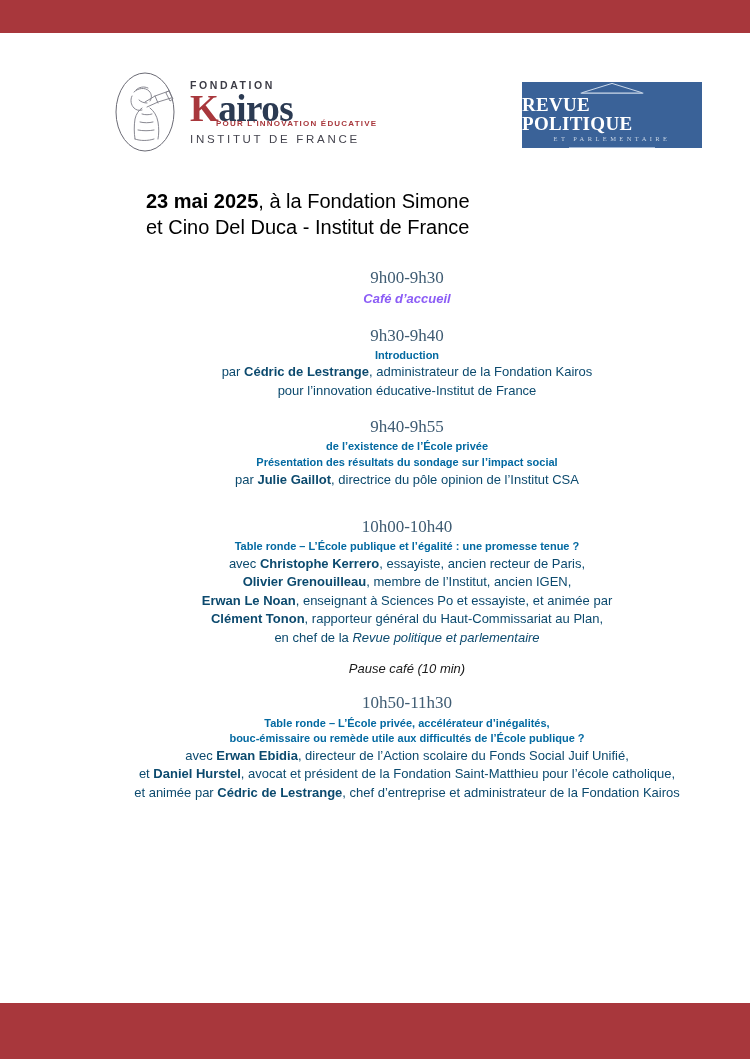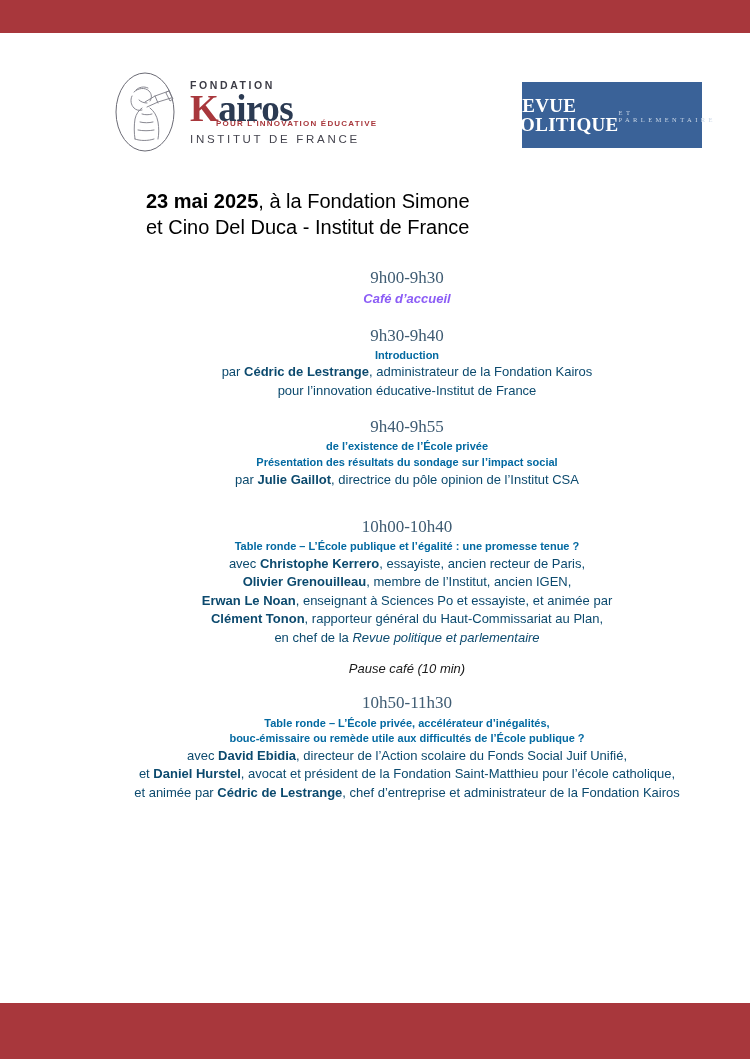--- a/index.html
+++ b/index.html
@@ -96,21 +96,21 @@
     margin-top: 6px;
   }
 
   .rpp-logo {
     position: absolute;
     left: 490px; top: 49px;
     width: 180px;
     height: 66px;
     background: #3A6298;
     display: flex;
-    flex-direction: row;
+    flex-direction: column;
     align-items: center;
     justify-content: center;
   }
   .rpp-pediment { width: 92px; height: 17px; display:block; margin-bottom: 1px; }
   .rpp-title {
     font-family: "Liberation Serif", serif;
     font-size: 19px;
     font-weight: 700;
     color: #ffffff;
     letter-spacing: 0.3px;
@@ -306,21 +306,21 @@
       </div>
       <div class="gap-md"></div>
       <div class="prog-block">
         <div class="prog-pause">Pause café (10 min)</div>
       </div>
       <div class="gap-md"></div>
       <div class="prog-block">
         <div class="prog-time">10h50-11h30</div>
         <div class="prog-title">Table ronde – L’École privée, accélérateur d’inégalités,</div>
         <div class="prog-title">bouc-émissaire ou remède utile aux difficultés de l’École publique ?</div>
-        <div class="prog-detail">avec <b>David Ebidia</b>, directeur de l’Action scolaire du Fonds Social Juif Unifié,</div>
+        <div class="prog-detail">avec <b>Erwan Ebidia</b>, directeur de l’Action scolaire du Fonds Social Juif Unifié,</div>
         <div class="prog-detail">et <b>Daniel Hurstel</b>, avocat et président de la Fondation Saint-Matthieu pour l’école catholique,</div>
         <div class="prog-detail">et animée par <b>Cédric de Lestrange</b>, chef d’entreprise et administrateur de la Fondation Kairos</div>
       </div>
     </div>
 
 </div>
 
 <div class="bar-bottom"></div>
 
 </body></html>

